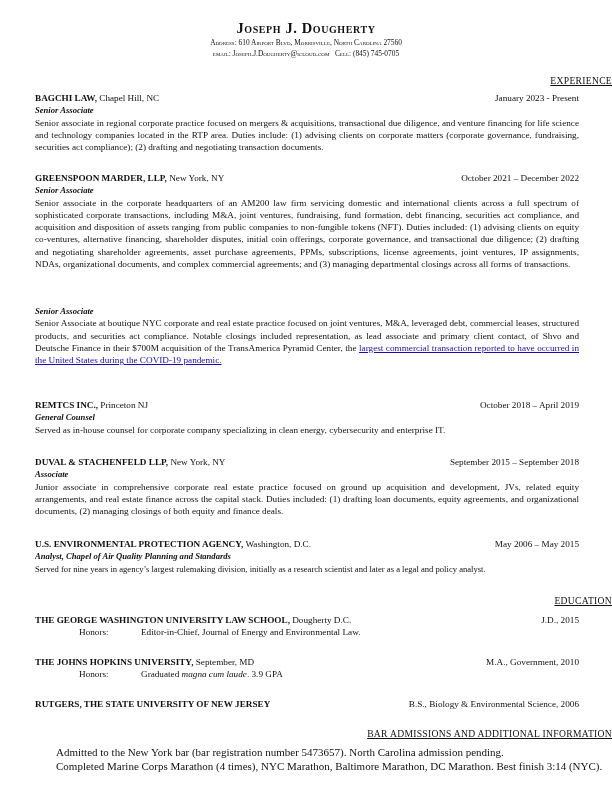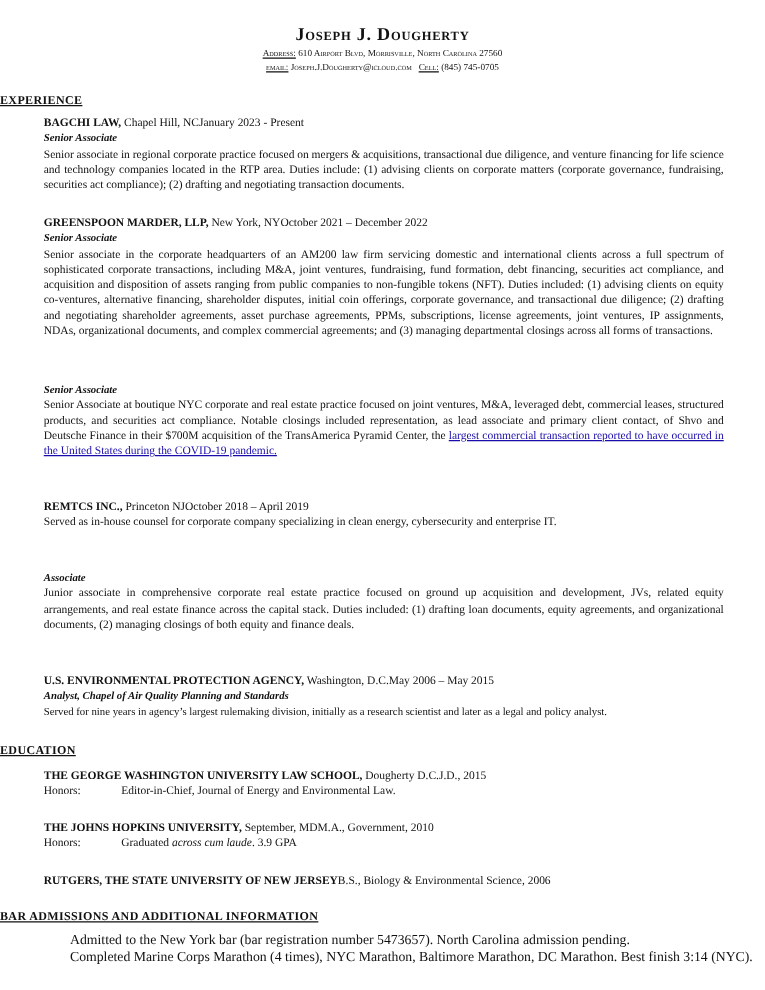--- a/index.html
+++ b/index.html
@@ -2,32 +2,32 @@
 <html><head>
 <meta charset="utf-8">
 <style>
   html, body { margin: 0; padding: 0; background: #ffffff; }
   body { width: 612px; height: 792px; position: relative; overflow: hidden;
          font-family: "Liberation Serif", "DejaVu Serif", serif; color: #111; }
   .page { position: absolute; left: 0; top: 0; width: 612px; height: 792px; }
   .header { position: absolute; top: 20px; left: 0; width: 612px; text-align: center; }
   .name { font-size: 14.5px; font-weight: bold; font-variant: small-caps; letter-spacing: 0.6px; line-height: 17px; }
   .contact { font-size: 7.4px; font-variant: small-caps; line-height: 11px; }
-  .contact .lbl { text-decoration: underline; }
-  .section-title { position: absolute; left: 0; width: 612px; text-align: left;
-                   font-size: 9.6px; font-weight: bold; text-decoration: underline; letter-spacing: 0.3px; }
+  .contact .lbl { }
+  .section-title { position: absolute; left: 0; width: 612px; text-align: right;
+                   font-size: 9.6px; font-weight: normal; text-decoration: underline; letter-spacing: 0.3px; }
   .entry { position: absolute; left: 35px; width: 544px; font-size: 9.2px; line-height: 12.3px; }
-  .row { display: flex; justify-content: flex-start; }
+  .row { display: flex; justify-content: space-between; }
   .org { font-weight: bold; }
   .loc { font-weight: normal; }
   .title { font-weight: bold; font-style: italic; font-size: 8.6px; }
   .desc { text-align: justify; }
   .desc a { color: #1a0dab; text-decoration: underline; }
   .hon { display: flex; }
-  .hon .hl { width: 62px; }
+  .hon .hl { width: 62px; margin-left: 44px; }
   .plain { position: absolute; left: 35px; width: 560px; font-size: 11px; line-height: 14px; margin-left: 21px; }
 </style>
 </head>
 <body>
 
 <div class="page">
 
   <div class="header">
     <div class="name">Joseph J. Dougherty</div>
     <div class="contact">
@@ -66,24 +66,29 @@
   <div class="entry" style="top:305px">
     <div class="title">Senior Associate</div>
     <div class="desc"><span>Senior Associate at boutique NYC corporate and real estate practice focused on joint ventures, M&amp;A, leveraged debt, commercial leases, structured products, and securities act compliance. Notable closings included representation, as lead associate and primary client contact, of Shvo and Deutsche Finance in their $700M acquisition of the TransAmerica Pyramid Center, the </span><a>largest commercial transaction reported to have occurred in the United States during the COVID-19 pandemic.</a></div>
   </div>
 
   <div class="entry" style="top:399px">
     <div class="row">
       <span><span class="org">REMTCS INC.,</span><span class="loc"> Princeton NJ</span></span>
       <span>October 2018 – April 2019</span>
     </div>
+    <div class="title">General Counsel</div>
     <div class="desc">Served as in-house counsel for corporate company specializing in clean energy, cybersecurity and enterprise IT.</div>
   </div>
 
   <div class="entry" style="top:456px">
+    <div class="row">
+      <span><span class="org">DUVAL &amp; STACHENFELD LLP,</span><span class="loc"> New York, NY</span></span>
+      <span>September 2015 – September 2018</span>
+    </div>
     <div class="title">Associate</div>
     <div class="desc">Junior associate in comprehensive corporate real estate practice focused on ground up acquisition and development, JVs, related equity arrangements, and real estate finance across the capital stack. Duties included: (1) drafting loan documents, equity agreements, and organizational documents, (2) managing closings of both equity and finance deals.</div>
   </div>
 
   <div class="entry" style="top:538px">
     <div class="row">
       <span><span class="org">U.S. ENVIRONMENTAL PROTECTION AGENCY,</span><span class="loc"> Washington, D.C.</span></span>
       <span>May 2006 – May 2015</span>
     </div>
     <div class="title">Analyst, Chapel of Air Quality Planning and Standards</div>
@@ -103,21 +108,21 @@
     </div>
   </div>
 
   <div class="entry" style="top:656px">
     <div class="row">
       <span><span class="org">THE JOHNS HOPKINS UNIVERSITY,</span><span class="loc"> September, MD</span></span>
       <span>M.A., Government, 2010</span>
     </div>
     <div class="hon">
       <span class="hl">Honors:</span>
-      <span><span>Graduated </span><i>across cum laude</i><span>. 3.9 GPA</span></span>
+      <span><span>Graduated </span><i>magna cum laude</i><span>. 3.9 GPA</span></span>
     </div>
   </div>
 
   <div class="entry" style="top:698px">
     <div class="row">
       <span><span class="org">RUTGERS, THE STATE UNIVERSITY OF NEW JERSEY</span></span>
       <span>B.S., Biology &amp; Environmental Science, 2006</span>
     </div>
   </div>
 

